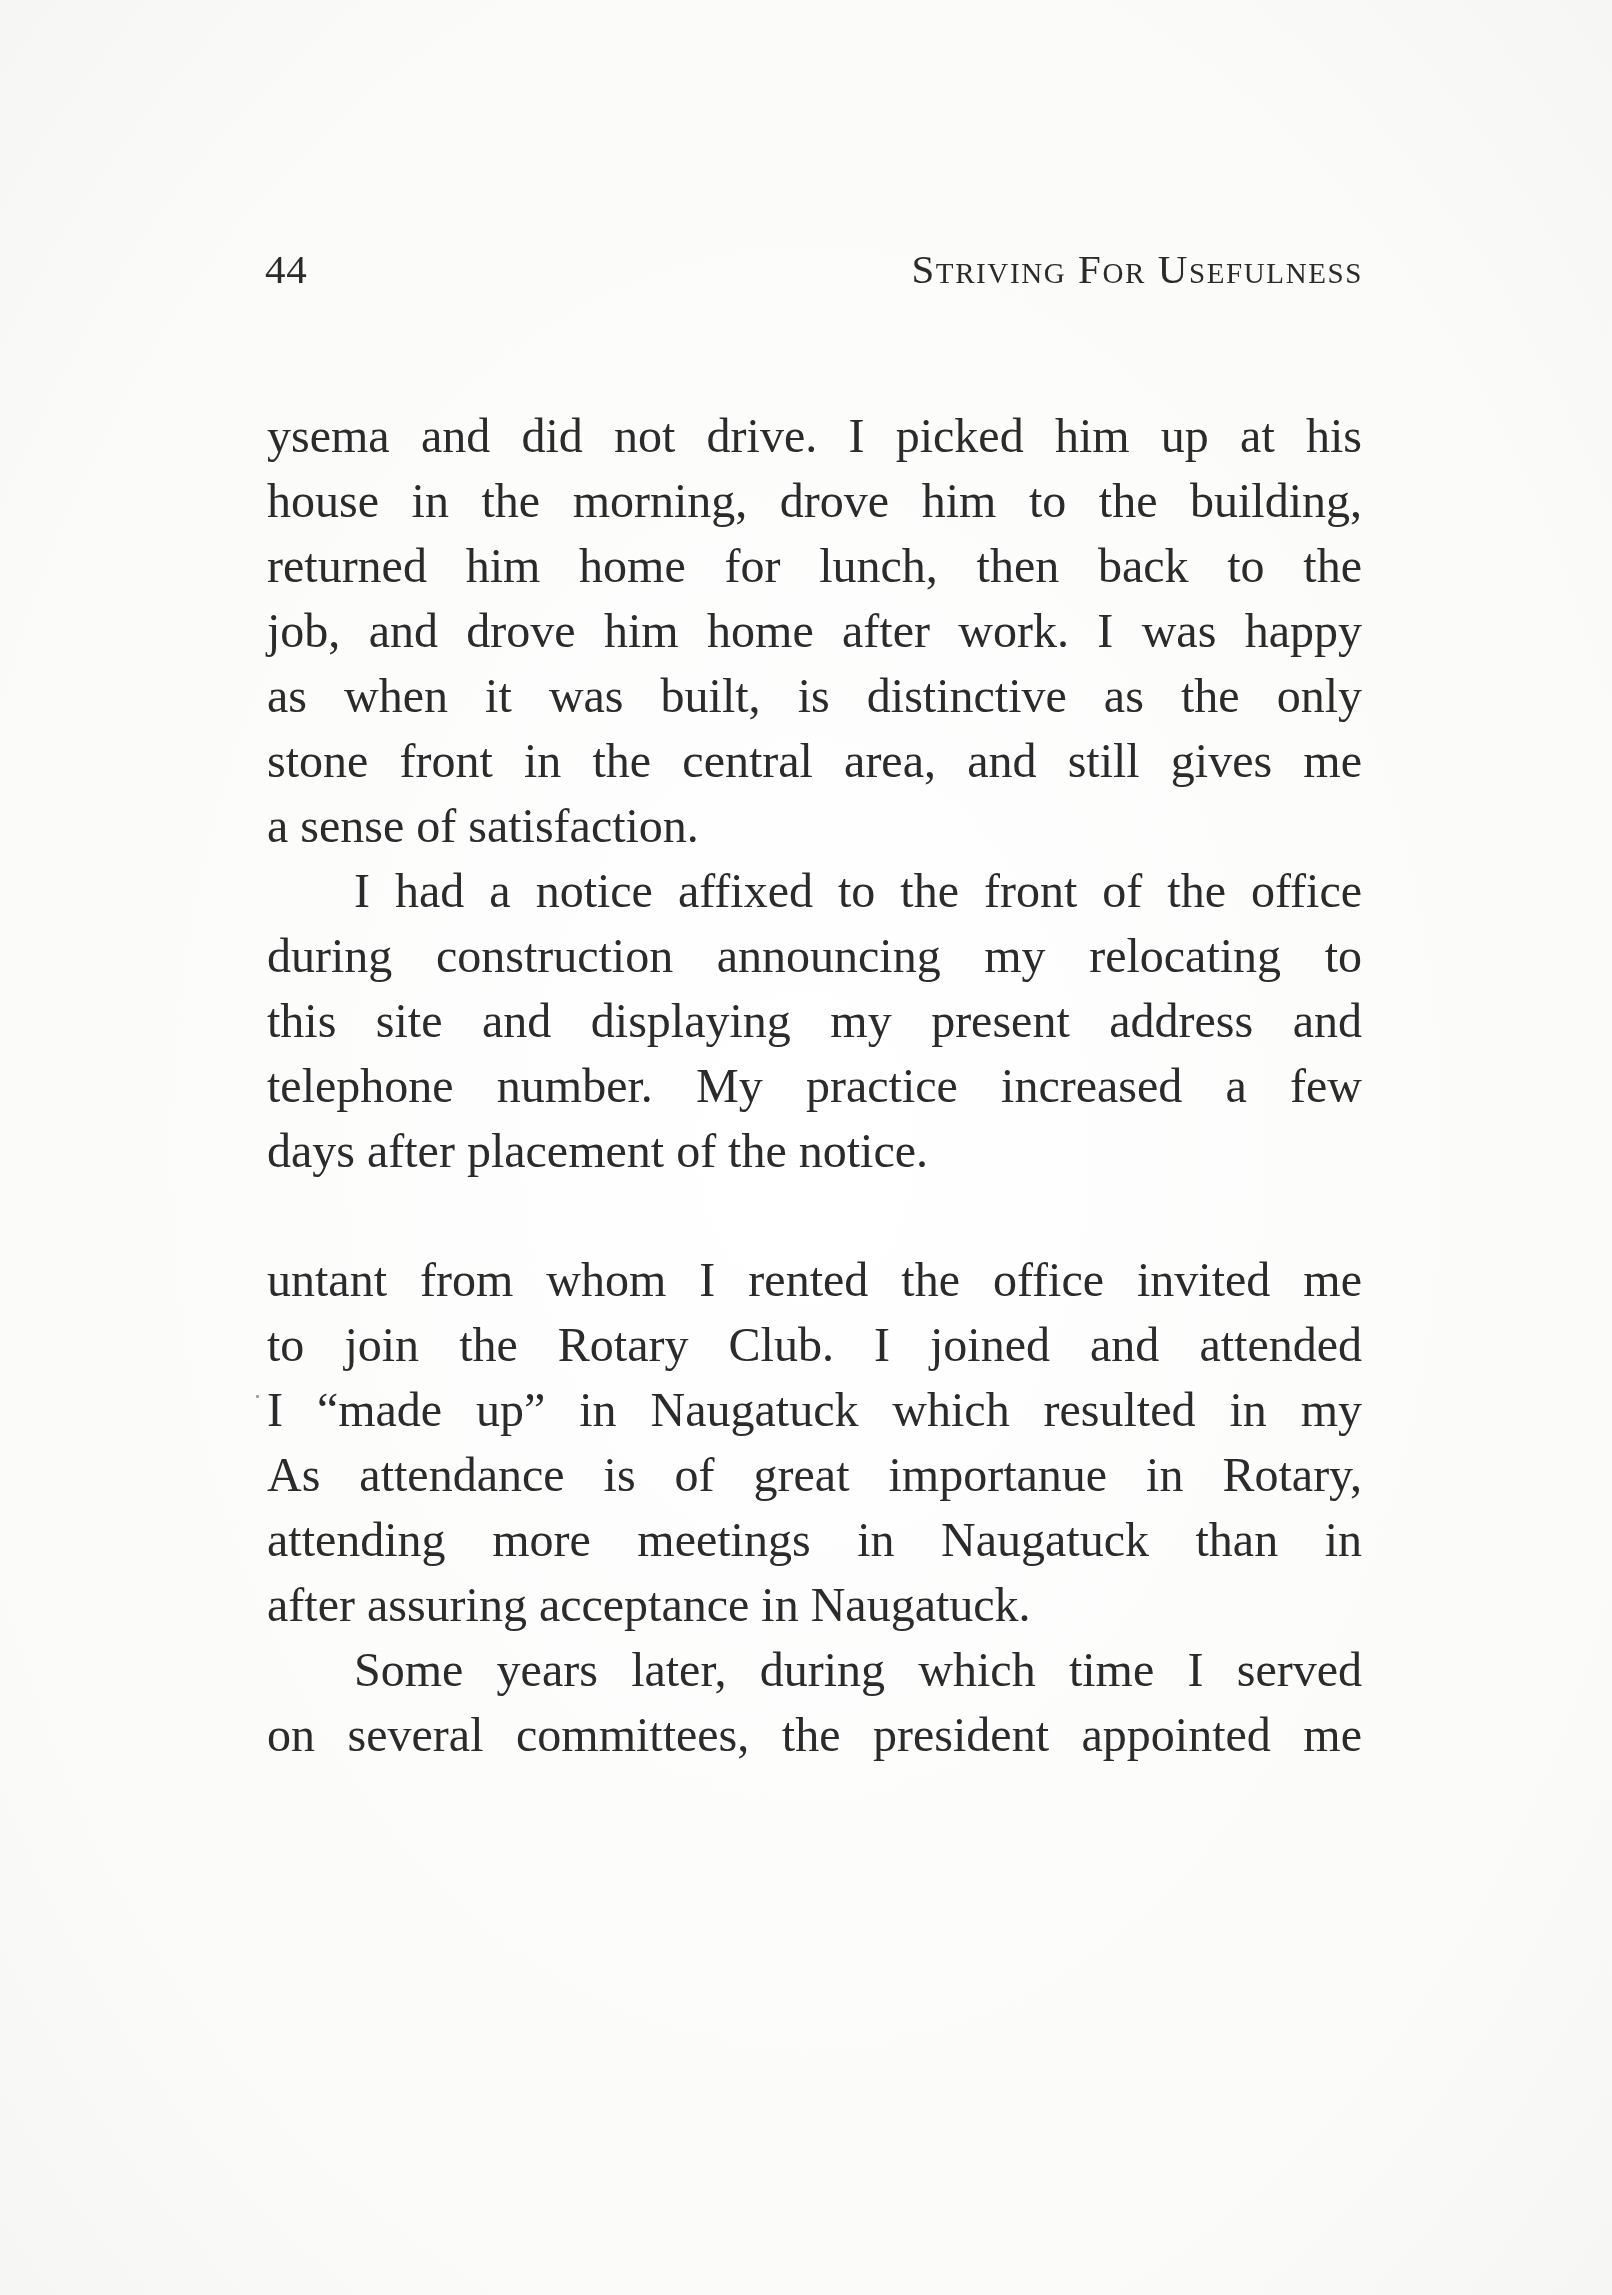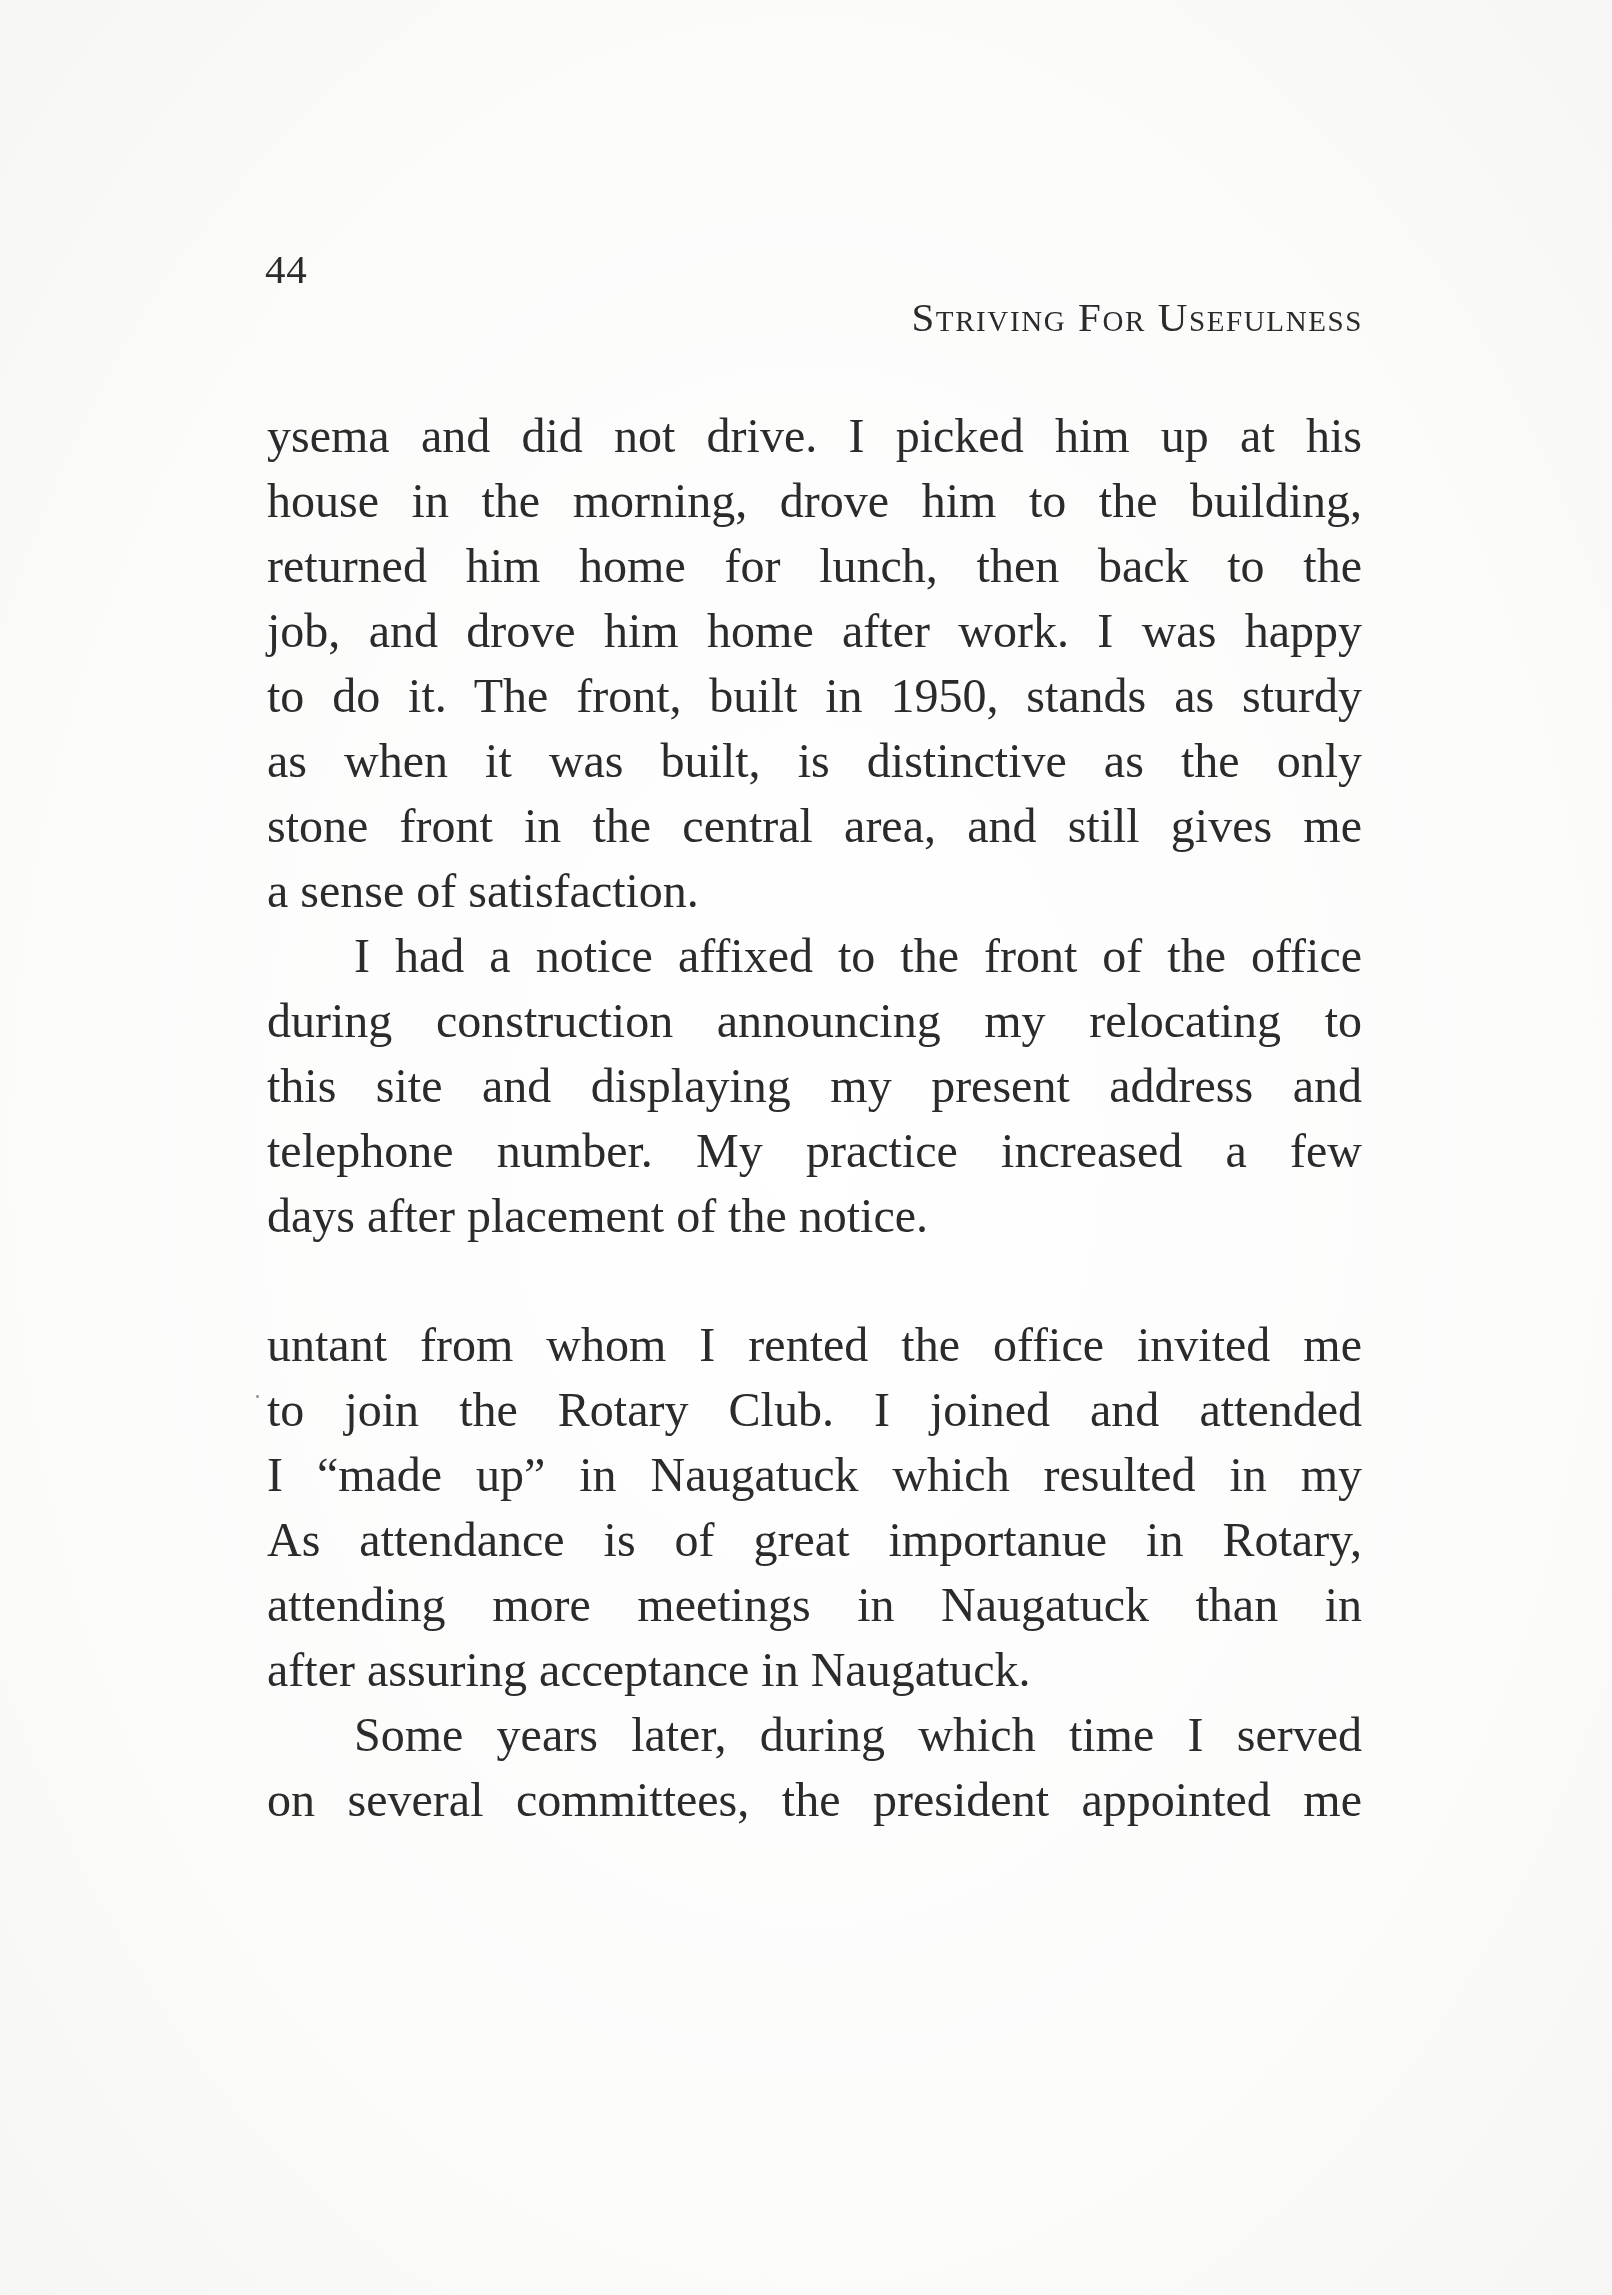--- a/index.html
+++ b/index.html
@@ -39,21 +39,20 @@
     }
     .running-title {
       position: absolute;
       right: 0;
       top: 0;
       font-size: 41px;
       line-height: 58px;
       font-variant: small-caps;
       letter-spacing: 1.6px;
       white-space: nowrap;
-      margin-top: 48px;
     }
     .body-text {
       position: absolute;
       left: 267px;
       top: 403px;
       width: 1095px;
     }
     .line {
       display: block;
       height: 65px;
@@ -96,21 +95,20 @@
 
   <span class="margin-dot"></span>
 
   <div class="body-text">
 
     <div>
       <span class="line">ysema and did not drive. I picked him up at his</span>
       <span class="line">house in the morning, drove him to the building,</span>
       <span class="line">returned him home for lunch, then back to the</span>
       <span class="line">job, and drove him home after work. I was happy</span>
-      <span class="line">to do it. The front, built in 1950, stands as sturdy</span>
       <span class="line">as when it was built, is distinctive as the only</span>
       <span class="line">stone front in the central area, and still gives me</span>
       <span class="line last">a sense of satisfaction.</span>
     </div>
 
     <div>
       <span class="line indent">I had a notice affixed to the front of the office</span>
       <span class="line">during construction announcing my relocating to</span>
       <span class="line">this site and displaying my present address and</span>
       <span class="line">telephone number. My practice increased a few</span>

